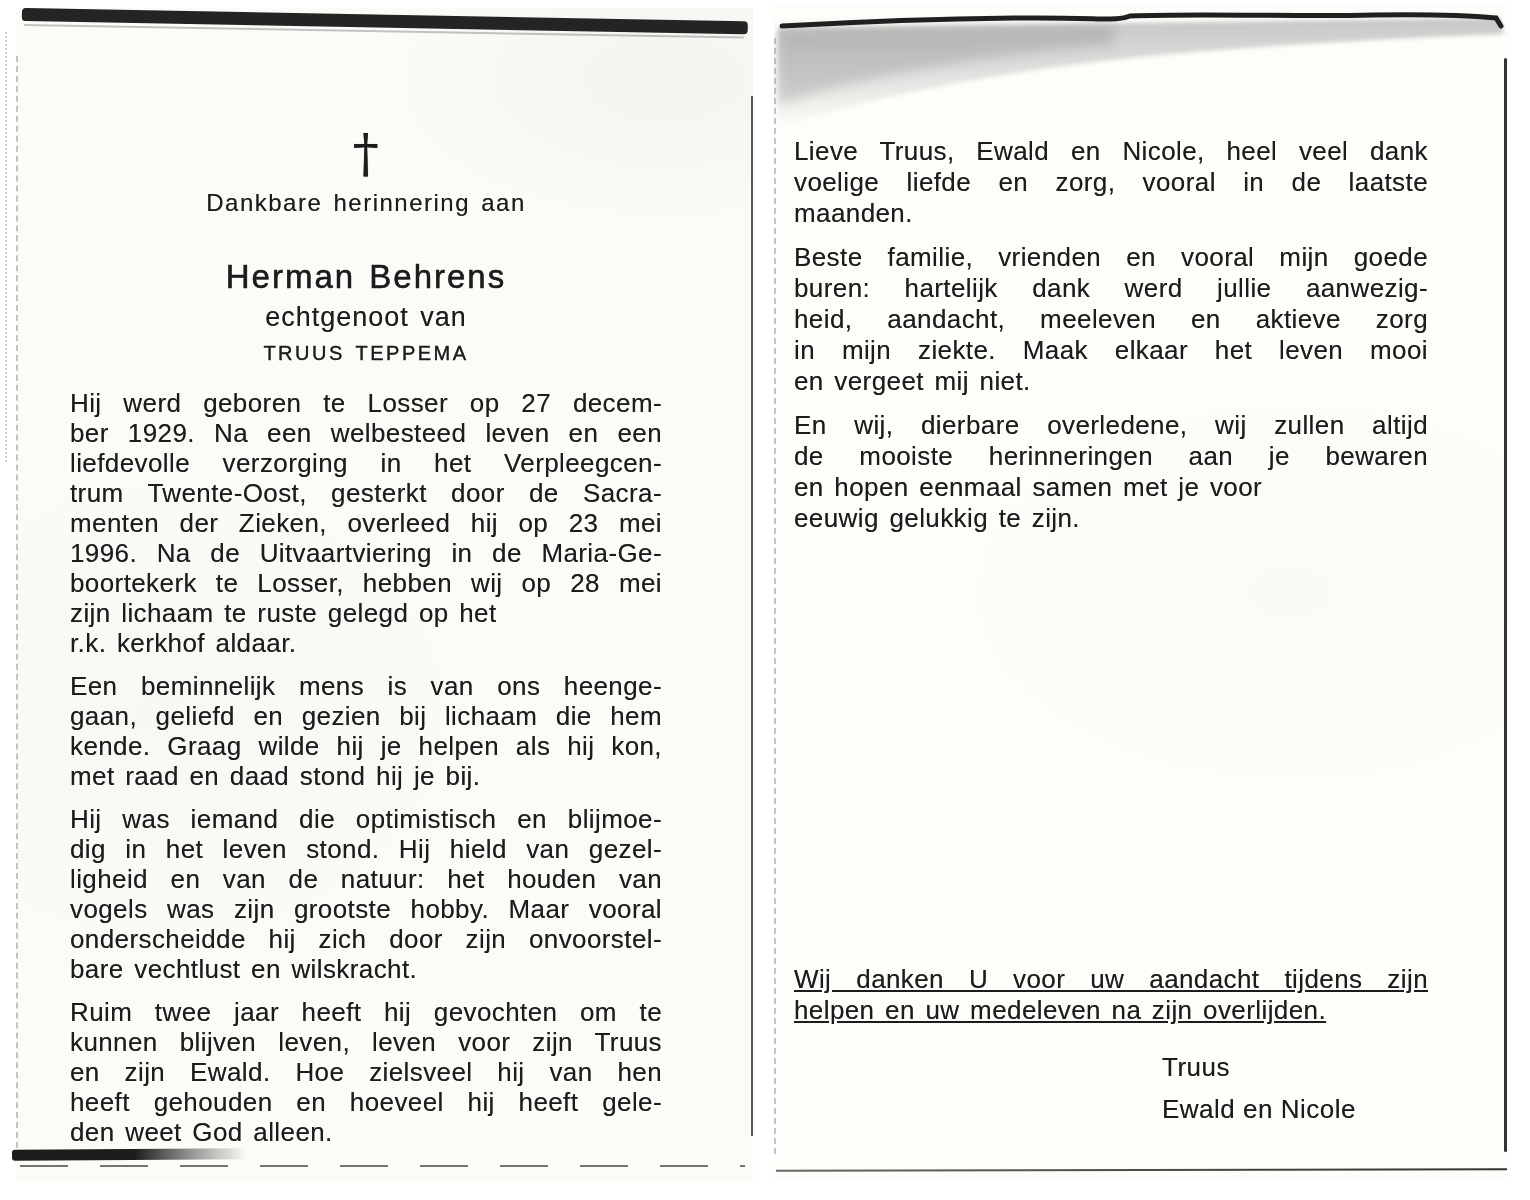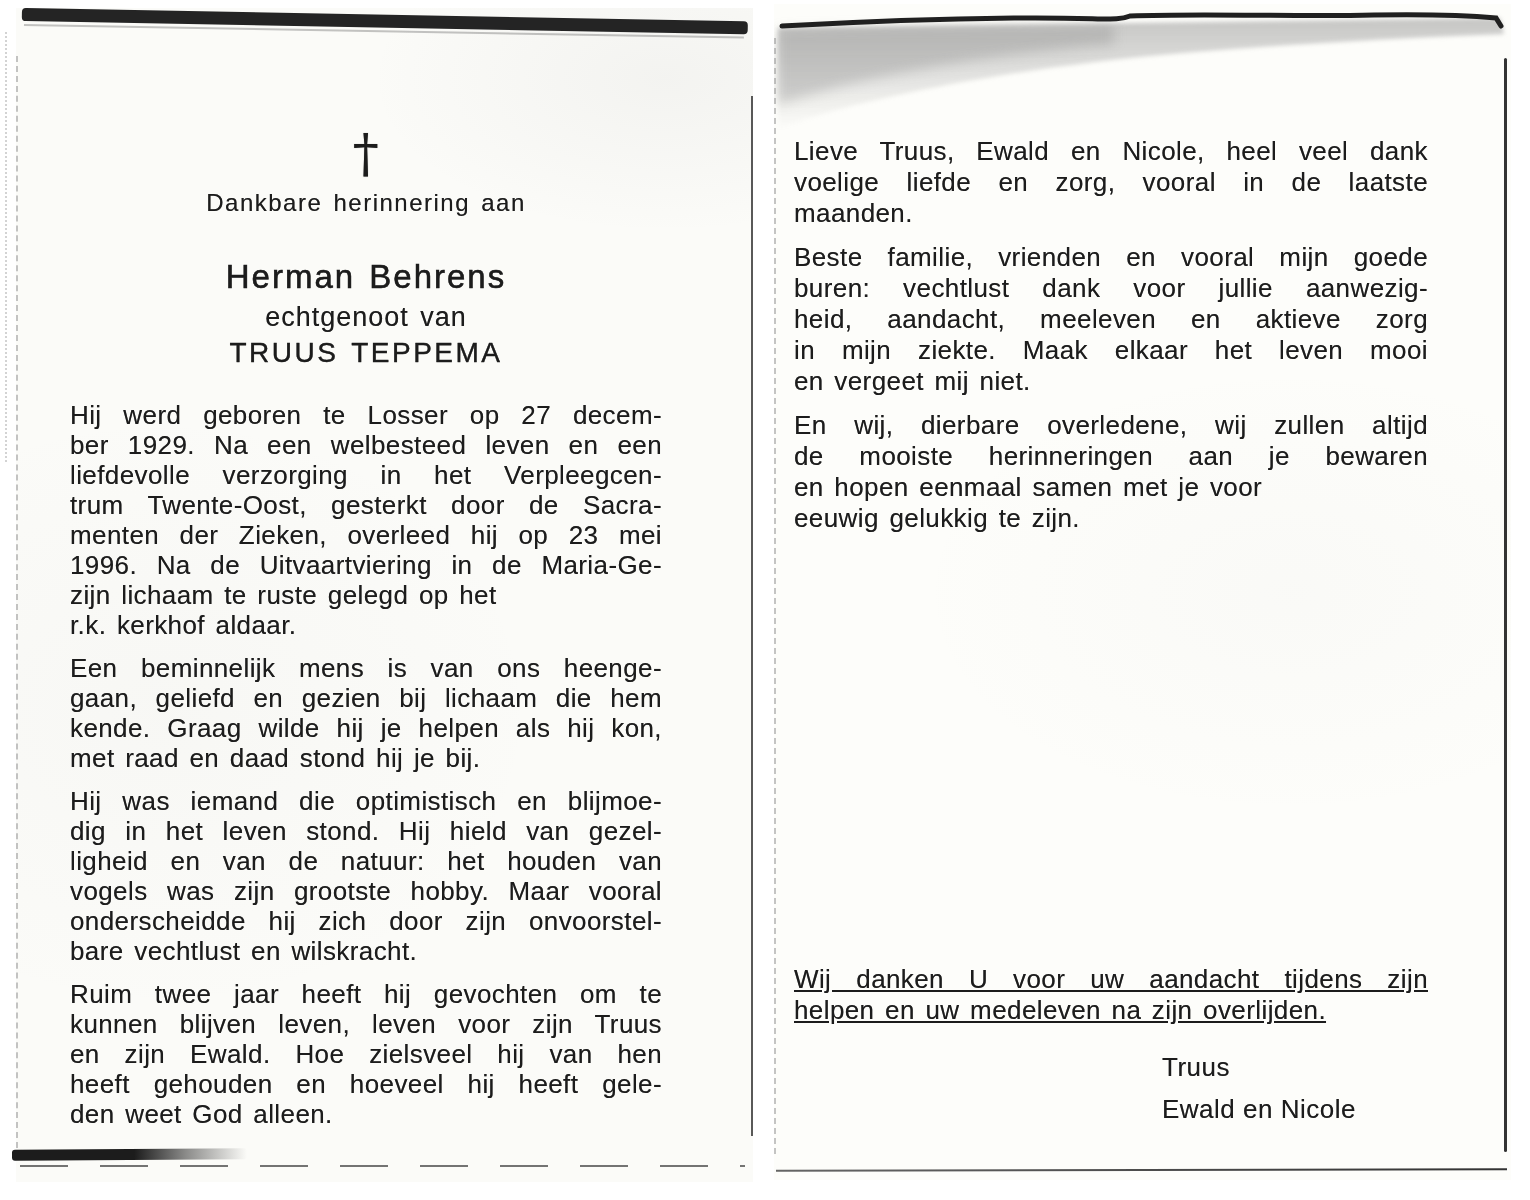--- a/index.html
+++ b/index.html
@@ -98,21 +98,21 @@
     font-size: 52px; line-height: 58px;
     margin-bottom: 6px;
     text-shadow: 0 0 0.7px rgba(25,25,25,0.7);
   }
   .intro-line   { font-size: 24px; letter-spacing: 1.5px; margin-bottom: 16px; }
   .deceased-name {
     font-size: 33px; letter-spacing: 2px; margin-bottom: 10px; margin-top: 44px;
     -webkit-text-stroke: 0.5px #1c1c1c;
   }
   .relation-line { font-size: 27px; letter-spacing: 1px; margin-bottom: 6px; }
-  .spouse-name   { font-size: 28px; letter-spacing: 2.5px; margin-bottom: 32px;
+  .spouse-name   { font-size: 20px; letter-spacing: 2.5px; margin-bottom: 20px;
                    -webkit-text-stroke: 0.3px #1c1c1c; }
 
   #closing-block {
     position: absolute; left: 20px; top: 960px; width: 634px; line-height: 31px;
   }
   #closing-block .para { margin-bottom: 0; text-decoration: underline; }
 
   #signature-block {
     position: absolute; left: 388px; top: 1042px;
     font-size: 26px; letter-spacing: 0.5px; line-height: 42px;
@@ -140,20 +140,21 @@
     <div class="centered spouse-name">TRUUS TEPPEMA</div>
 
     <div>
         <div class="para">
           <div class="tline">Hij werd geboren te Losser op 27 decem-</div>
           <div class="tline">ber 1929. Na een welbesteed leven en een</div>
           <div class="tline">liefdevolle verzorging in het Verpleegcen-</div>
           <div class="tline">trum Twente-Oost, gesterkt door de Sacra-</div>
           <div class="tline">menten der Zieken, overleed hij op 23 mei</div>
           <div class="tline">1996. Na de Uitvaartviering in de Maria-Ge-</div>
+          <div class="tline">boortekerk te Losser, hebben wij op 28 mei</div>
           <div class="tline ragged">zijn lichaam te ruste gelegd op het</div>
           <div class="tline ragged">r.k. kerkhof aldaar.</div>
         </div>
         <div class="para">
           <div class="tline">Een beminnelijk mens is van ons heenge-</div>
           <div class="tline">gaan, geliefd en gezien bij lichaam die hem</div>
           <div class="tline">kende. Graag wilde hij je helpen als hij kon,</div>
           <div class="tline ragged">met raad en daad stond hij je bij.</div>
         </div>
         <div class="para">
@@ -192,21 +193,21 @@
   <div class="rp-bottomline"></div>
 
   <div id="right-content" class="body-text">
       <div class="para">
         <div class="tline">Lieve Truus, Ewald en Nicole, heel veel dank</div>
         <div class="tline">voelige liefde en zorg, vooral in de laatste</div>
         <div class="tline ragged">maanden.</div>
       </div>
       <div class="para">
         <div class="tline">Beste familie, vrienden en vooral mijn goede</div>
-        <div class="tline">buren: vechtlust dank voor jullie aanwezig-</div>
+        <div class="tline">buren: hartelijk dank werd jullie aanwezig-</div>
         <div class="tline">heid, aandacht, meeleven en aktieve zorg</div>
         <div class="tline">in mijn ziekte. Maak elkaar het leven mooi</div>
         <div class="tline ragged">en vergeet mij niet.</div>
       </div>
       <div class="para">
         <div class="tline">En wij, dierbare overledene, wij zullen altijd</div>
         <div class="tline">de mooiste herinneringen aan je bewaren</div>
         <div class="tline ragged">en hopen eenmaal samen met je voor</div>
         <div class="tline ragged">eeuwig gelukkig te zijn.</div>
       </div>

